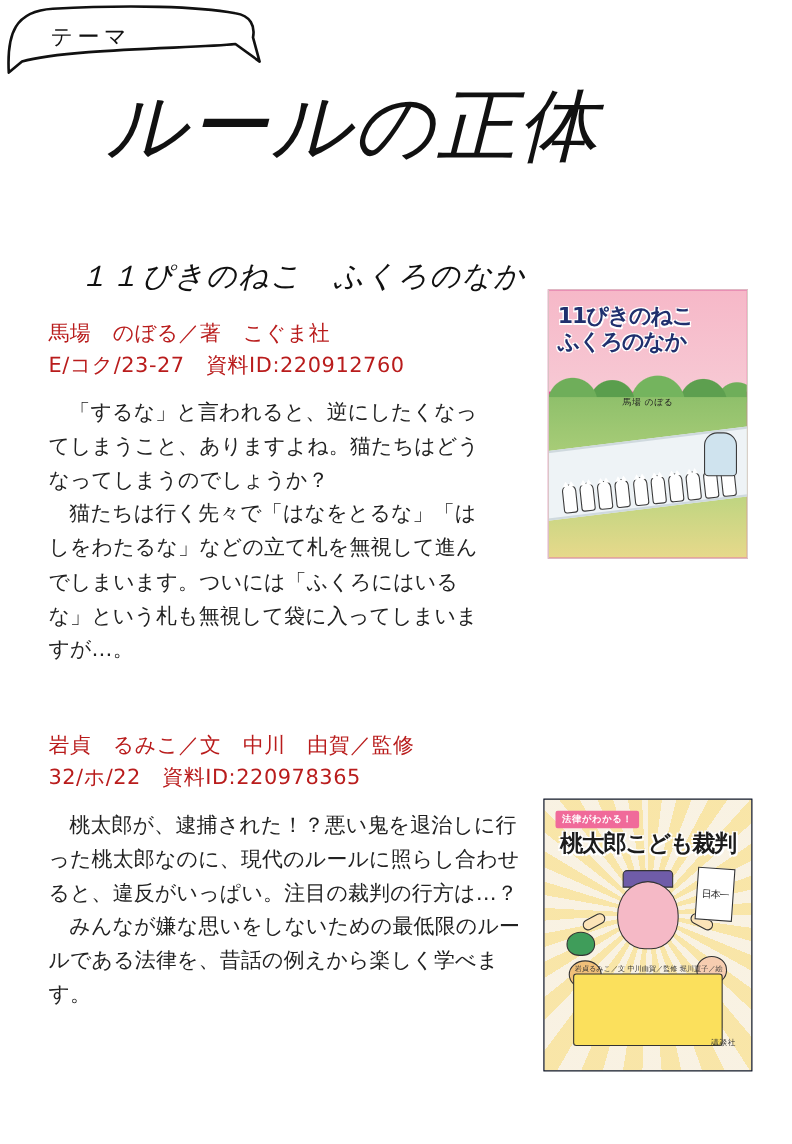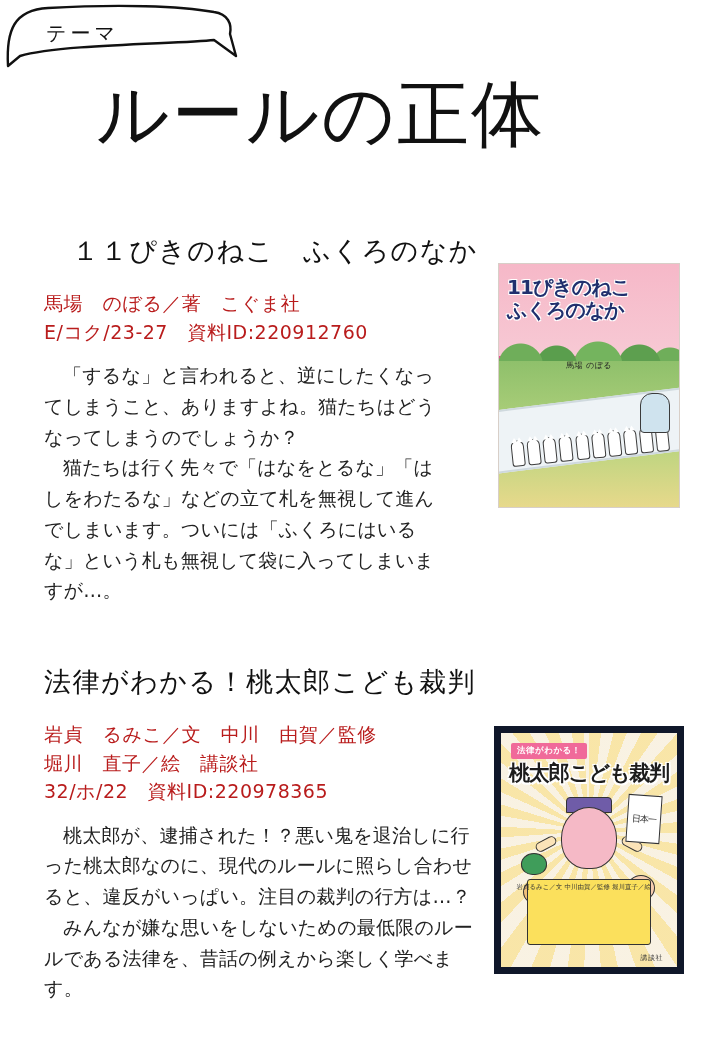--- a/index.html
+++ b/index.html
@@ -40,33 +40,35 @@
   .main-title {
     position: absolute;
     left: 96px;
     top: 78px;
     font-size: 72px;
     line-height: 1;
     letter-spacing: 2px;
     color: #111;
     white-space: nowrap;
     font-weight: 400;
+    font-style: italic;
   }
 
   
   .book {
     position: relative;
     padding: 0 44px;
   }
   .book-title {
     font-size: 27px;
     letter-spacing: 1.5px;
     color: #111;
     margin-bottom: 20px;
     white-space: nowrap;
+    font-style: italic;
   }
   .book-title.indent {
     padding-left: 28px;
   }
   .meta {
     font-size: 19px;
     line-height: 1.5;
     letter-spacing: 0.5px;
     color: #b91c1c;
     margin-bottom: 14px;
@@ -170,21 +172,21 @@
     letter-spacing: 0.5px;
   }
 
   
   .cover2 {
     width: 190px;
     height: 248px;
     position: relative;
     overflow: hidden;
     background: #a3a3a3;
-    border: 7px solid #0f172a;
+    border: 1px solid #0f172a;
   }
   .c2-rays {
     position: absolute; left: 0; top: 0; width: 100%; height: 100%;
     background:
       repeating-conic-gradient(from 0deg at 50% 42%, #fde9a8 0deg 7deg, #fdf6e6 7deg 14deg);
     opacity: 0.95;
   }
   .c2-band {
     position: absolute; left: 10px; top: 10px;
     background: #f06a9a; color: #fff;
@@ -244,21 +246,21 @@
     position: absolute; left: 26px; right: 26px; bottom: 22px;
     height: 66px; background: #fbe05c;
     border: 1.6px solid #333; border-radius: 3px;
   }
   .c2-credits {
     position: absolute; right: 26px; top: 150px;
     font-size: 6.5px; color: #333; line-height: 1.5;
     text-align: right;
   }
   .c2-pub {
-    position: absolute; right: 14px; bottom: 4px;
+    position: absolute; right: 14px; bottom: 20px;
     font-size: 7px; color: #333; letter-spacing: 0.5px; text-align: right;
   }
 </style>
 </head>
 <body>
 
 <div class="page">
 
   <div class="header">
     <svg class="bubble-svg" width="720" height="190" viewBox="0 0 720 190">
@@ -306,26 +308,24 @@
         <div class="c1-title-box">
           <span class="c1-t1">11ぴきのねこ</span>
           <span class="c1-t2">ふくろのなか</span>
         </div>
         <div class="c1-author">馬場 のぼる</div>
       </div>
     </div>
   </div>
 
   <div class="book" id="book2">
-    <div class="book-title">法律がわかる！桃太郎こども裁判</div>
 
     <div class="text-col">
       <div class="meta">
         <div>岩貞　るみこ／文　中川　由賀／監修</div>
-        <div>堀川　直子／絵　講談社</div>
         <div>32/ホ/22　資料ID:220978365</div>
       </div>
       <div class="body-text">
         <p>桃太郎が、逮捕された！？悪い鬼を退治しに行った桃太郎なのに、現代のルールに照らし合わせると、違反がいっぱい。注目の裁判の行方は…？</p>
         <p>みんなが嫌な思いをしないための最低限のルールである法律を、昔話の例えから楽しく学べます。</p>
       </div>
     </div>
 
     <div class="cover-slot">
       <div class="cover2">

